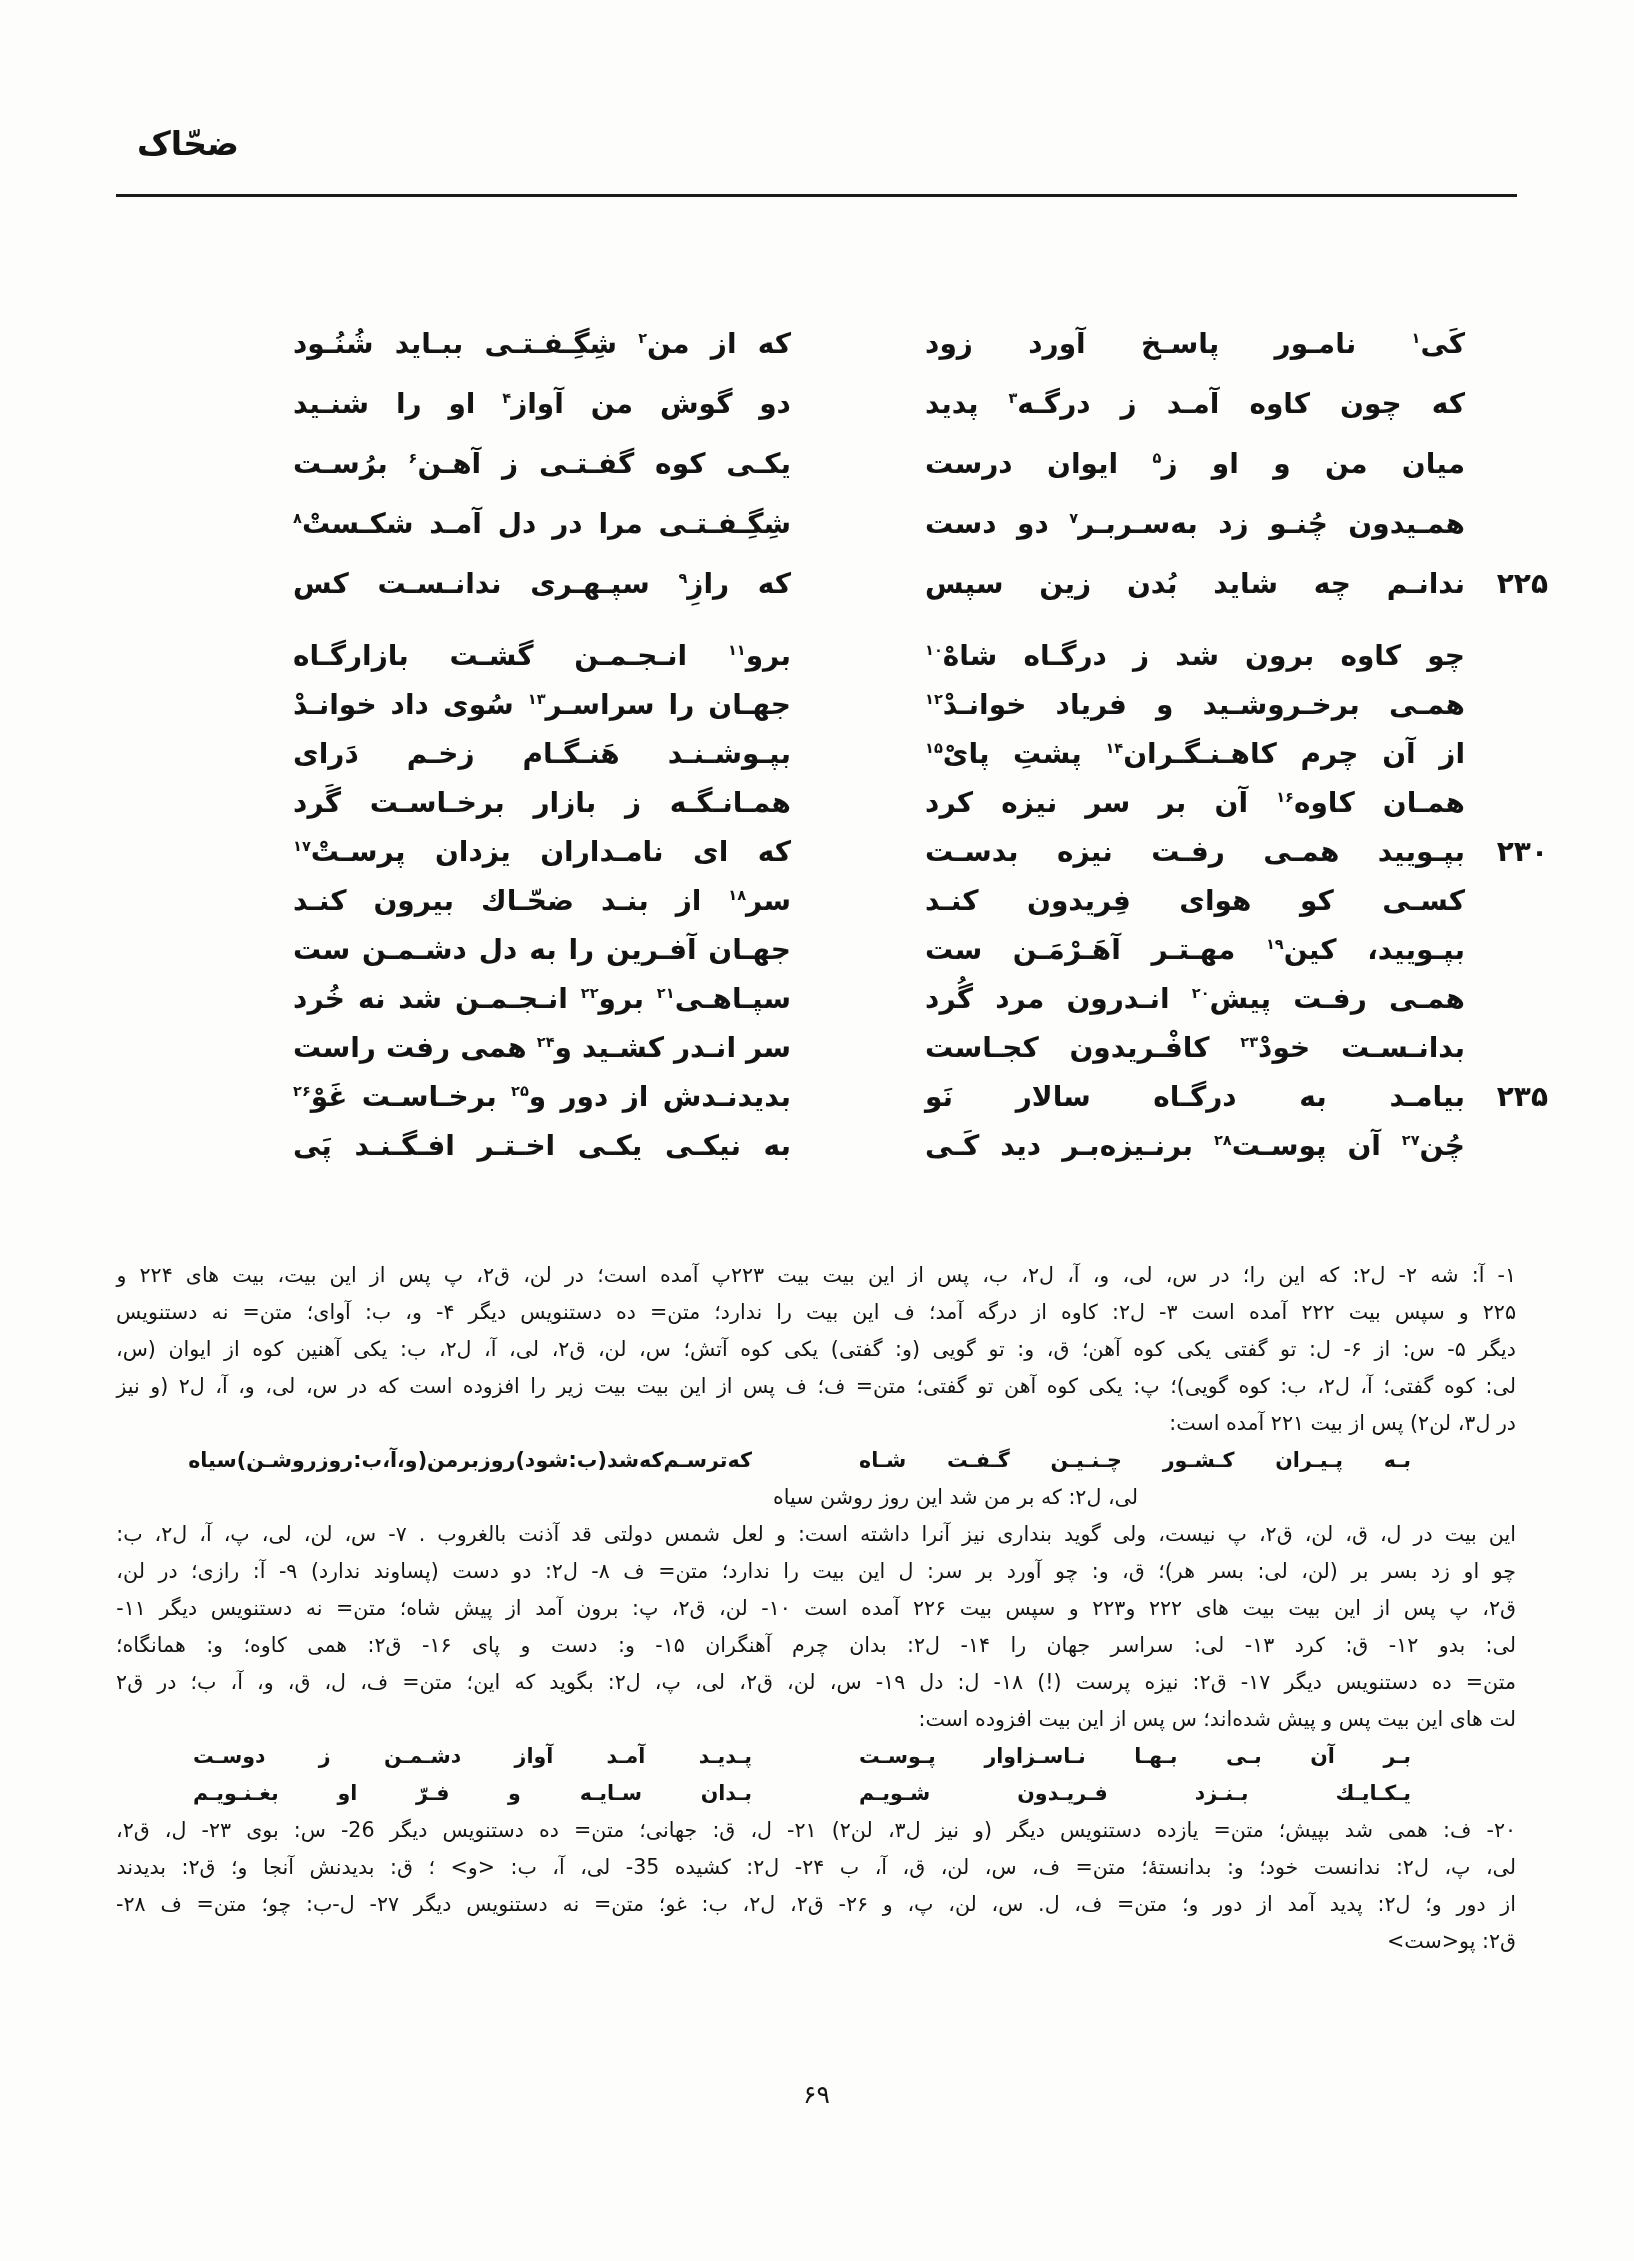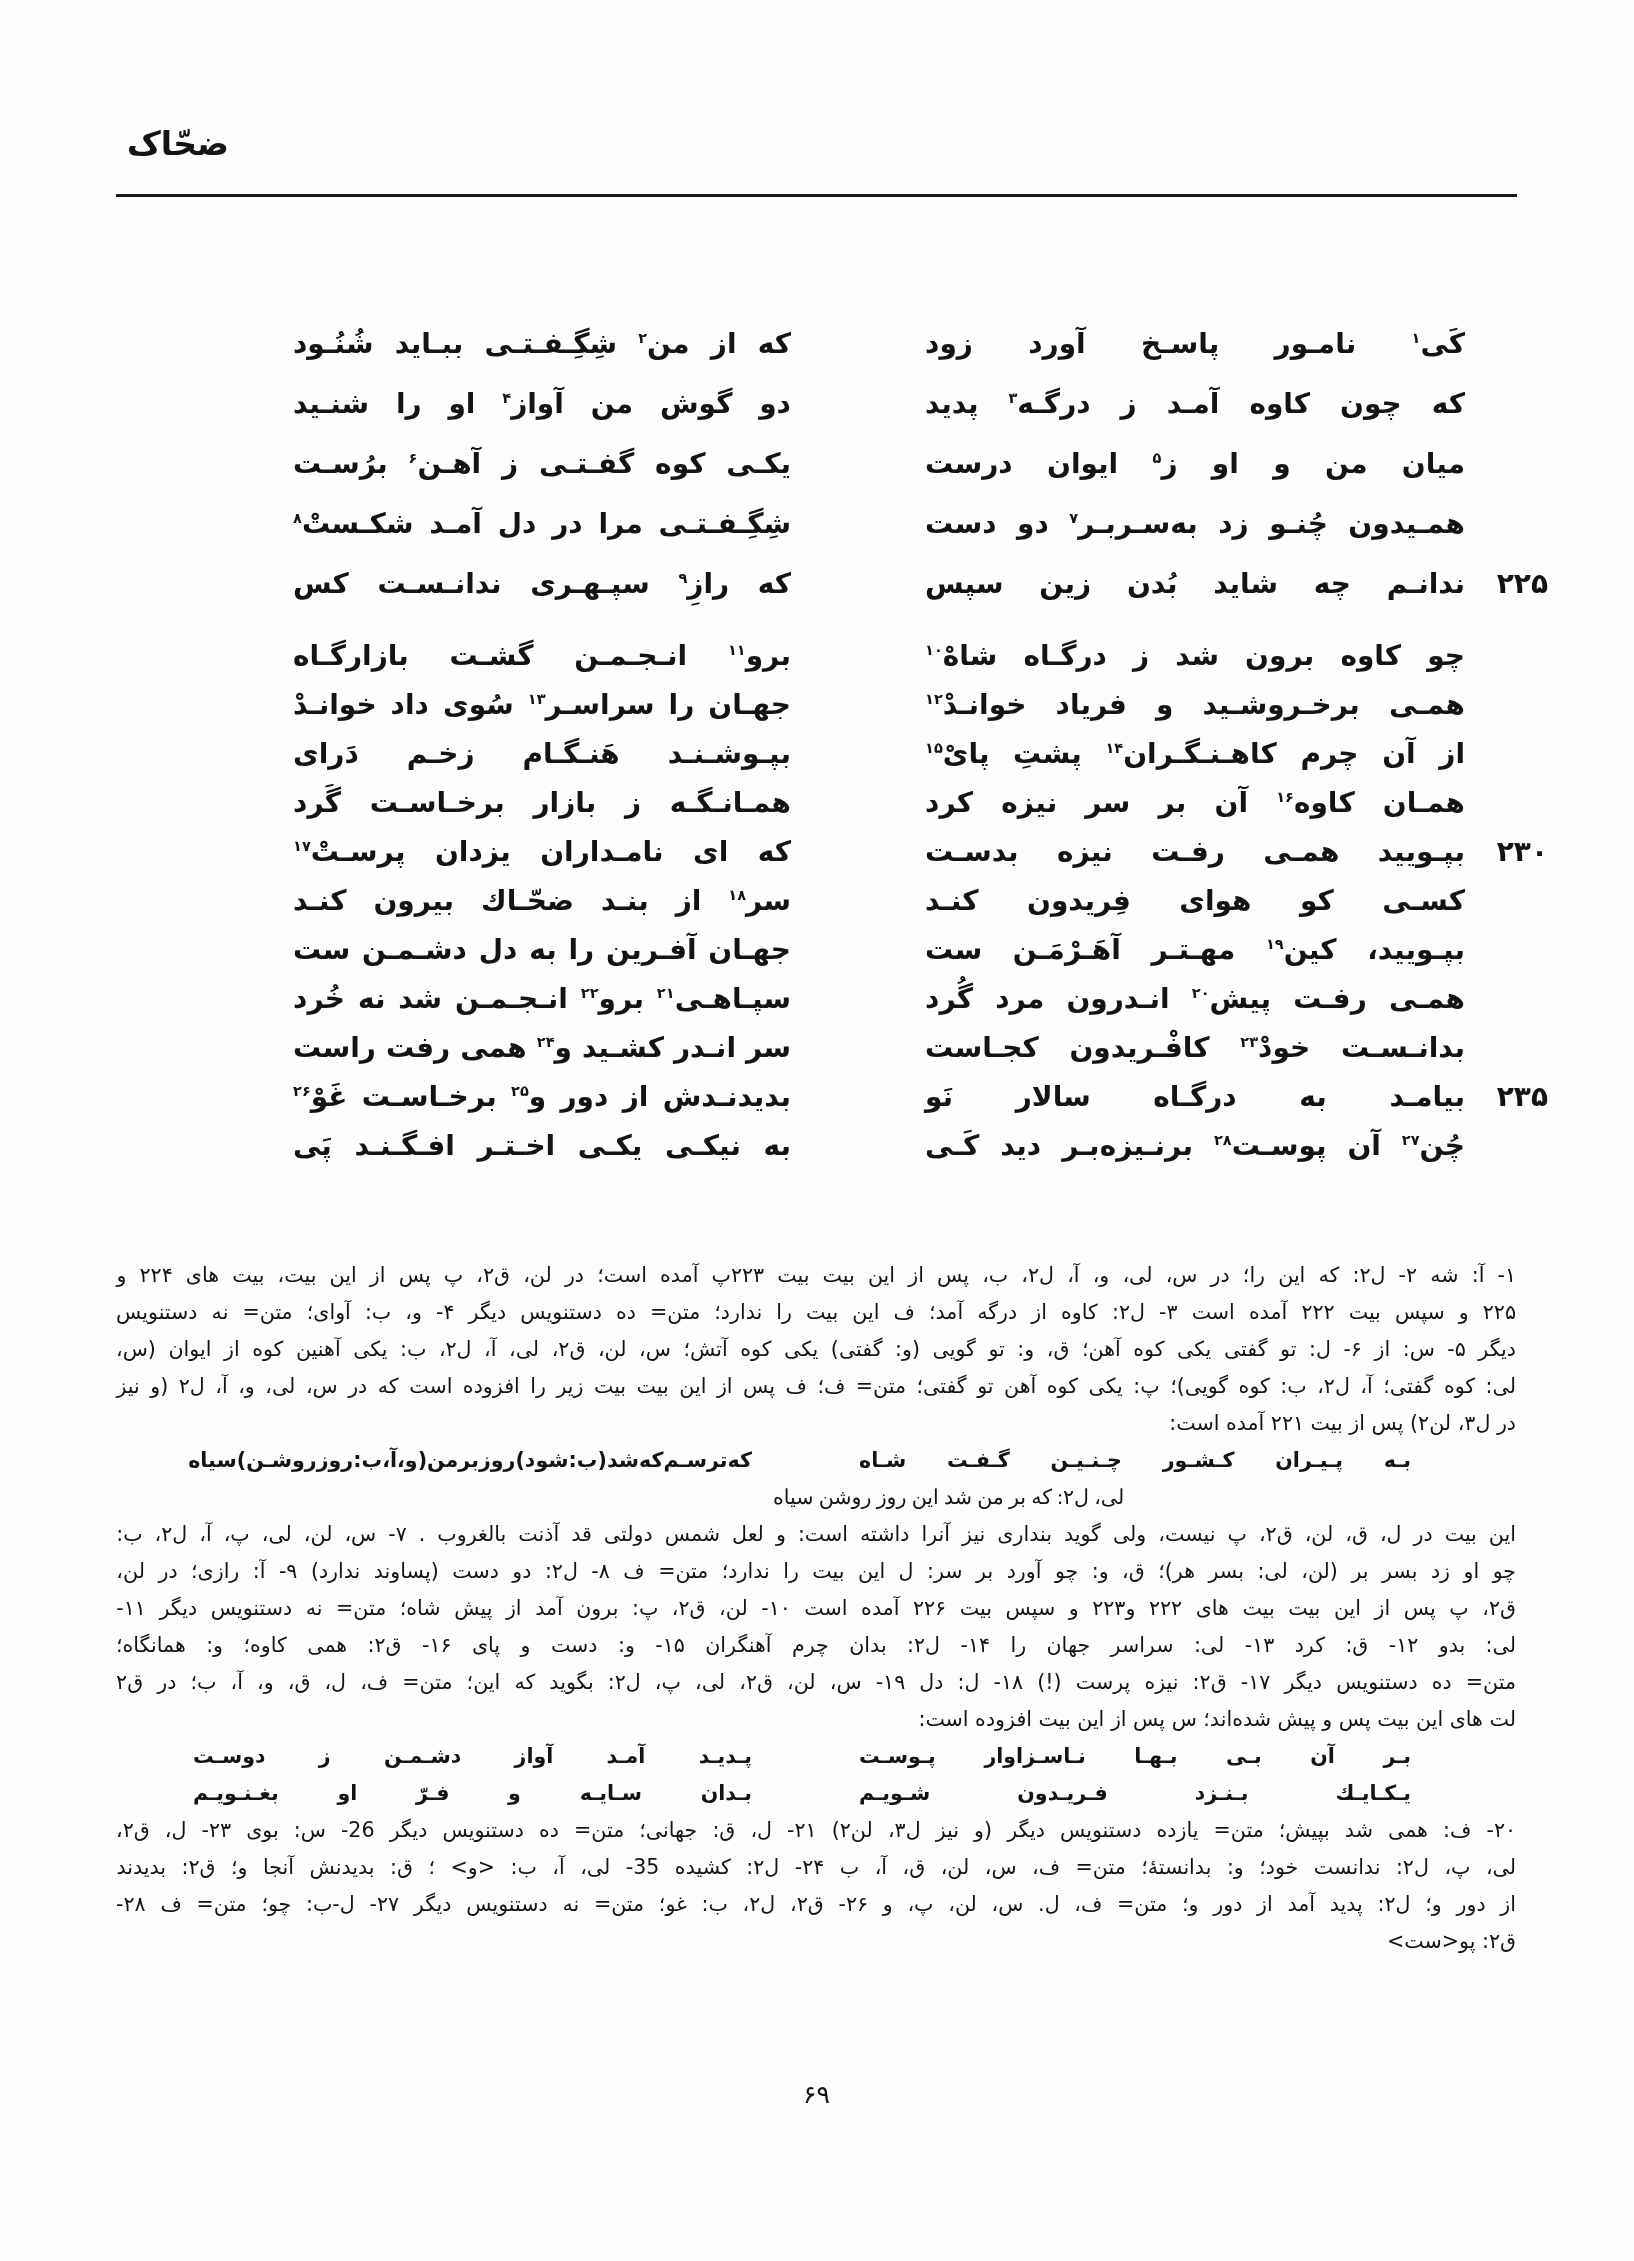--- a/index.html
+++ b/index.html
@@ -7,21 +7,21 @@
     position:relative;
     width:1635px;height:2261px;
     margin:0 auto;
     background:#fdfdfb;
     color:#141414;
     font-family:"DejaVu Sans", sans-serif;
     overflow:hidden;
   }
   
   #chapter-title{
-    position:absolute;left:128px;top:124px;
+    position:absolute;left:138px;top:124px;
     font-size:33px;font-weight:bold;direction:rtl;
   }
   #head-rule{
     position:absolute;left:117px;top:194px;width:1401px;height:2.8px;
     background:#1b1b1b;
   }
   
   .poem-block{position:absolute;right:86px;width:1255px;direction:rtl;}
   #poem-block-1{top:313px;}
   #poem-block-2{top:631px;}
@@ -43,21 +43,21 @@
   
   #footnotes{
     position:absolute;left:117px;top:1257px;width:1400px;direction:rtl;
   }
   .fline{
     font-size:20.6px;line-height:37px;height:37px;direction:rtl;
     text-align:right;white-space:nowrap;
   }
   .f-full{display:flex;justify-content:space-between;}
   .f-full span.w{display:inline-block;}
-  .f-indent{padding-right:122px; text-align:left; padding-left:657px;font-family:Liberation Serif, serif;}
+  .f-indent{padding-right:122px; text-align:left; padding-left:657px;}
   .fverse{display:flex;direction:rtl;}
   .fverse .fr{
     width:552px;flex:none;margin-right:105px;
     display:flex;justify-content:space-between;font-weight:bold;
   }
   .fverse .fl{
     width:559px;flex:none;margin-right:auto;margin-left:77px;
     display:flex;justify-content:space-between;font-weight:bold;
   }
   

